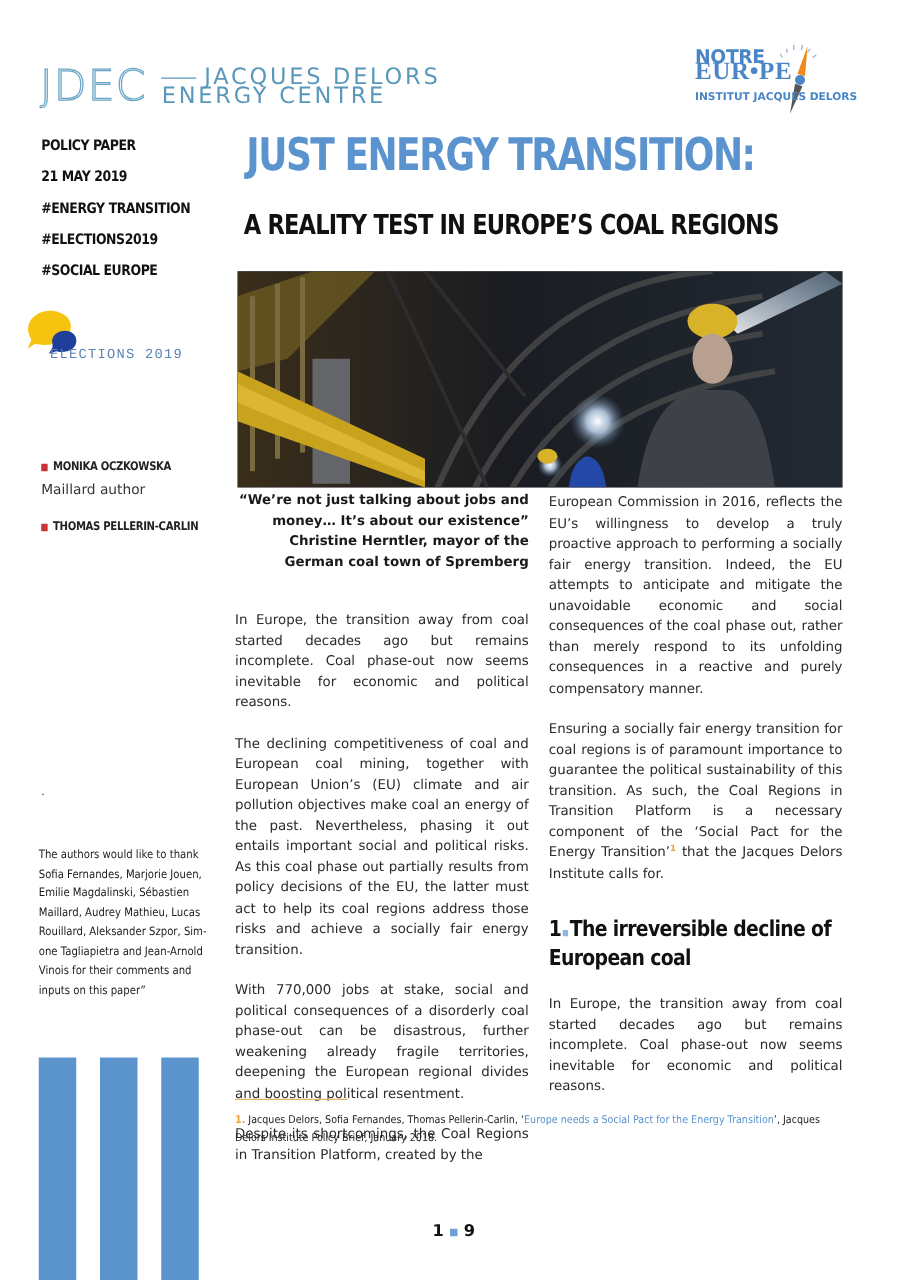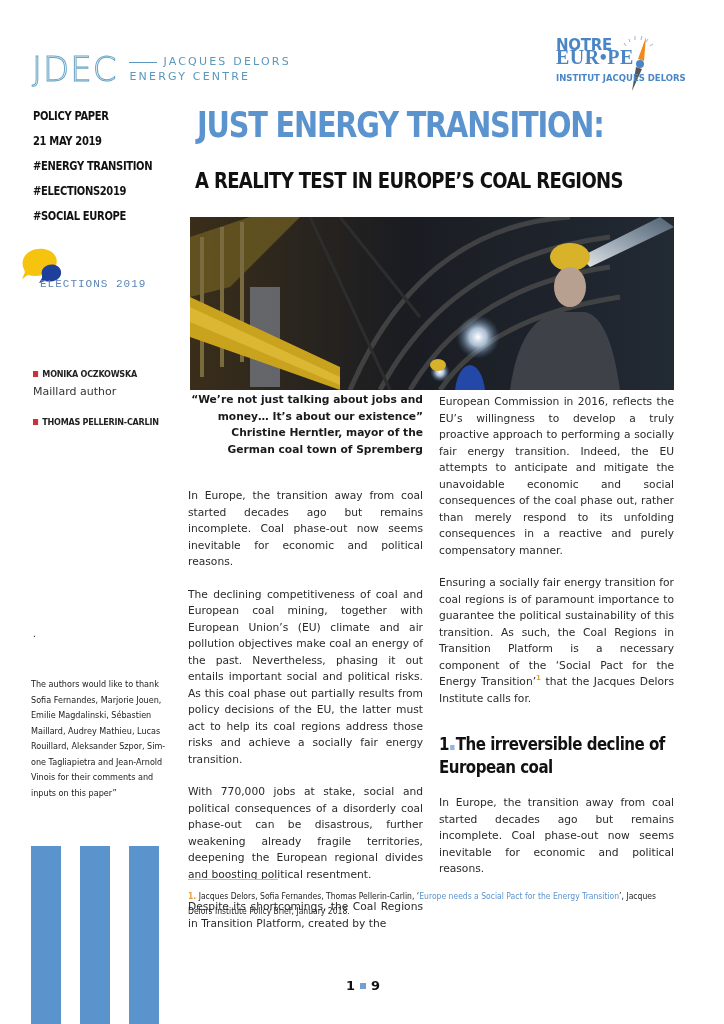--- a/index.html
+++ b/index.html
@@ -2,21 +2,21 @@
 <html><head>
 <meta charset="utf-8">
 <style>
   html, body { margin:0; padding:0; background:#ffffff; }
   body { width:724px; height:1024px; position:relative; overflow:hidden; font-family:"Liberation Sans", sans-serif; color:#222; }
   .abs { position:absolute; }
 
   
   .jdec { left:32px; top:38px; display:flex; align-items:center;margin-top:14px; }
   .jdec-mark { font-family:"DejaVu Sans", sans-serif; font-weight:200; font-size:34px; letter-spacing:1px; color:#ffffff; -webkit-text-stroke:1px #6aa6c6; line-height:1; }
-  .jdec-text { margin-left:12px; font-family:"DejaVu Sans", sans-serif; font-size:11px; letter-spacing:2.2px; color:#5a98bb; line-height:15px; }
+  .jdec-text { margin-left:12px; font-family:"DejaVu Sans", sans-serif; font-size:18px; letter-spacing:2.2px; color:#5a98bb; line-height:15px; }
   .jdec-text .dash { display:inline-block; width:28px; height:1px; background:#5a98bb; vertical-align:middle; margin-right:6px; }
 
   .ne { left:556px; top:33px; width:130px; height:56px; }
   .ne-notre { position:absolute; left:0; top:3px; font-family:"DejaVu Sans", sans-serif; font-weight:bold; font-size:15px; color:#4a86c5; letter-spacing:-0.3px; }
   .ne-europe { position:absolute; left:0; top:13px; font-family:Liberation Serif, serif; font-weight:bold; font-size:20px; color:#4a86c5; letter-spacing:0.5px; }
   .ne-inst { position:absolute; left:0; top:40px; font-family:"DejaVu Sans", sans-serif; font-weight:bold; font-size:8.5px; color:#4a86c5; white-space:nowrap; }
   .ne-needle { position:absolute; left:64px; top:0; }
 
   
   .meta { left:33px; top:104px; font-family:"DejaVu Sans", sans-serif; font-weight:bold; font-size:11.6px; line-height:25px; color:#111; letter-spacing:-0.4px; transform:scaleX(0.86); transform-origin:left top; }

